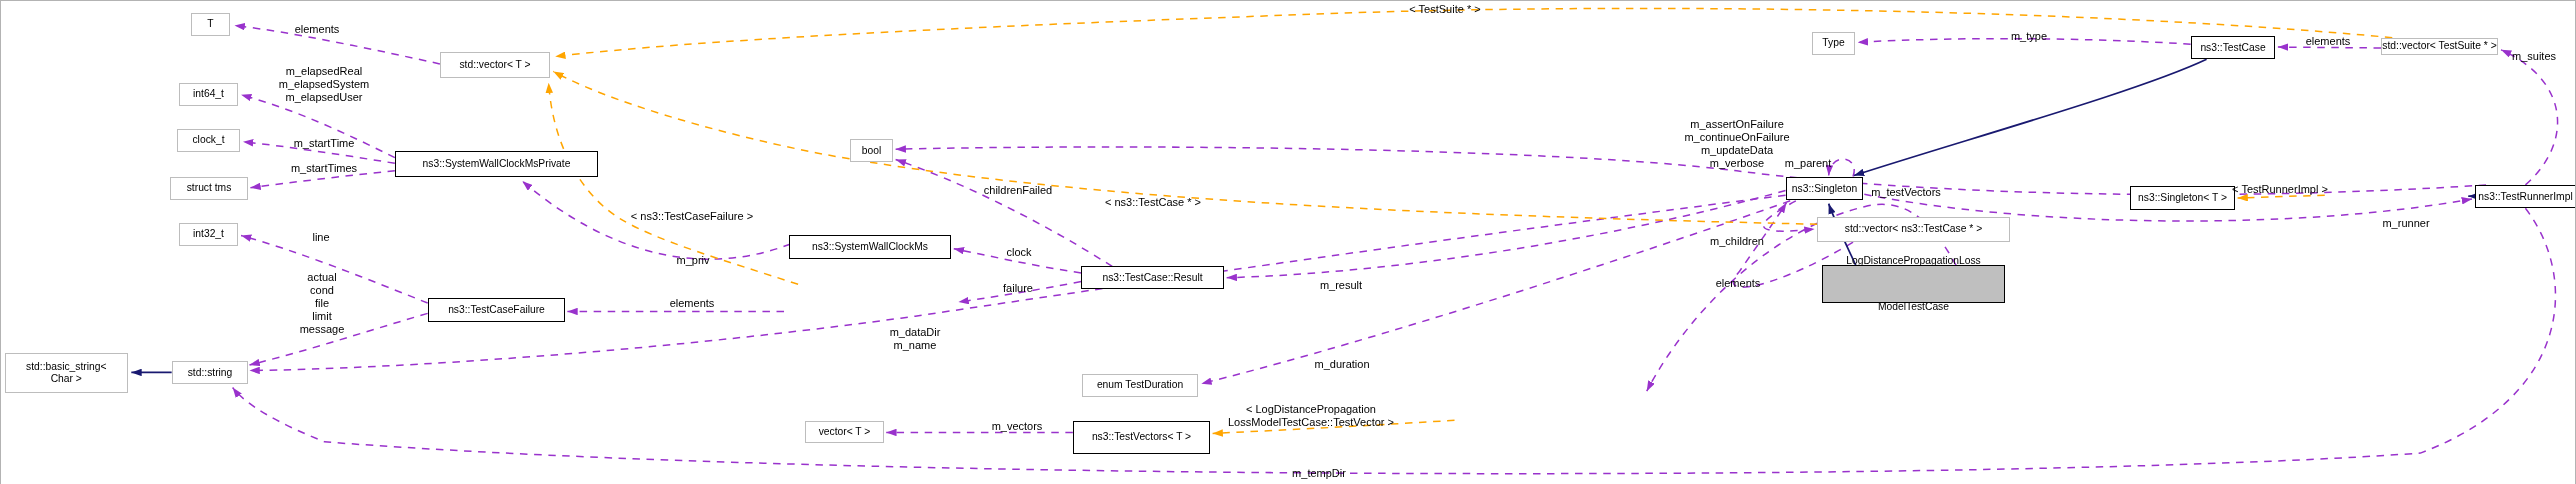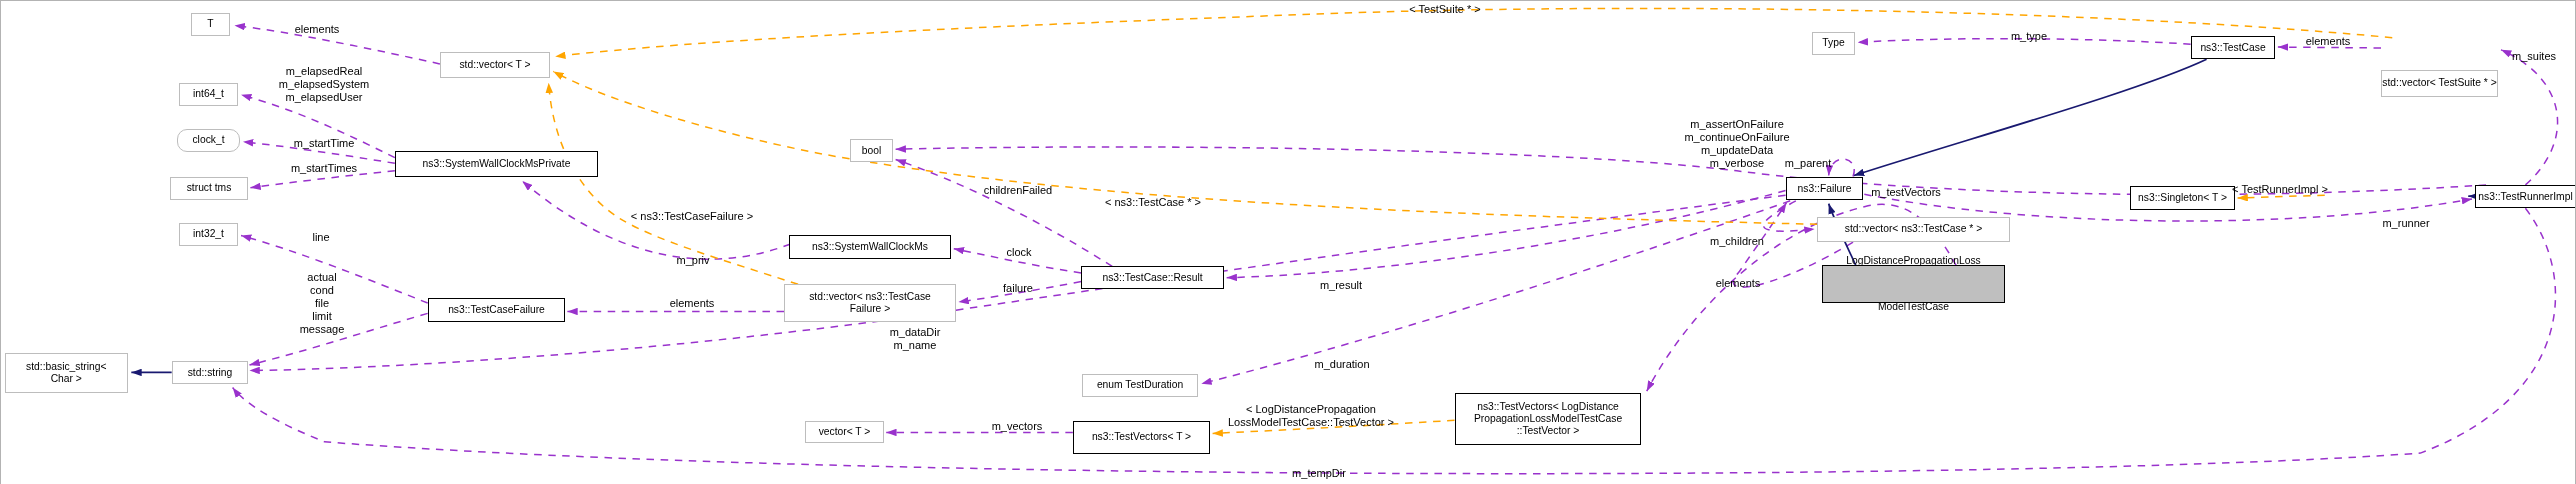--- a/index.html
+++ b/index.html
@@ -87,21 +87,21 @@
       <path d="M 2352 62 C 2280 96, 2100 146, 1976 186" class="inherit" stroke="#191970" marker-end="url(#arr-inherit)"></path>
       <path d="M 1978 282 C 1968 260, 1956 236, 1949 216" class="inherit" stroke="#191970" marker-end="url(#arr-inherit)"></path>
       <path d="M 2638 208 L 2631 208" class="inherit" stroke="#191970" marker-end="url(#arr-inherit)"></path>
     </svg>
     <div class="node plain" style="left: 190px; top: 12.2px; width: 39px; height: 22.5px;">
       <div>T</div>
     </div>
     <div class="node plain" style="left: 178px; top: 82px; width: 59px; height: 22.5px;">
       <div>int64_t</div>
     </div>
-    <div class="node plain" style="left: 176px; top: 128px; width: 63px; height: 22.5px; border-radius: 10px;">
+    <div class="node plain" style="left: 176px; top: 128px; width: 63px; height: 22.5px;">
       <div>clock_t</div>
     </div>
     <div class="node plain" style="left: 169px; top: 176px; width: 78px; height: 22.5px;">
       <div>struct tms</div>
     </div>
     <div class="node plain" style="left: 178px; top: 222px; width: 59px; height: 22.5px;">
       <div>int32_t</div>
     </div>
     <div class="node plain" style="left: 3.8px; top: 352px; width: 123px; height: 40px;">
       <div>std::basic_string&lt;</div>
@@ -115,64 +115,55 @@
     </div>
     <div class="node bold" style="left: 394px; top: 150px; width: 203px; height: 26px;">
       <div>ns3::SystemWallClockMsPrivate</div>
     </div>
     <div class="node bold" style="left: 427px; top: 297px; width: 137px; height: 24.4px;">
       <div>ns3::TestCaseFailure</div>
     </div>
     <div class="node bold" style="left: 788px; top: 234px; width: 162px; height: 24.4px;">
       <div>ns3::SystemWallClockMs</div>
     </div>
-    <div class="node plain" style="left: 783px; top: 283px; width: 172px; height: 38px;">
-      <div>std::vector&lt; ns3::TestCase</div>
-      <div>Failure &gt;</div>
-    </div>
     <div class="node plain" style="left: 849px; top: 138px; width: 43px; height: 23.4px;">
       <div>bool</div>
     </div>
     <div class="node bold" style="left: 1080px; top: 265px; width: 143px; height: 23.4px;">
       <div>ns3::TestCase::Result</div>
     </div>
     <div class="node plain" style="left: 1081px; top: 373px; width: 116px; height: 22.5px;">
       <div>enum TestDuration</div>
     </div>
     <div class="node plain" style="left: 804px; top: 420px; width: 79px; height: 21.6px;">
       <div>vector&lt; T &gt;</div>
     </div>
     <div class="node bold" style="left: 1072px; top: 420px; width: 137px; height: 33px;">
       <div>ns3::TestVectors&lt; T &gt;</div>
     </div>
-    <div class="node bold" style="left: 1454px; top: 392px; width: 186px; height: 52px;">
-      <div>ns3::TestVectors&lt; LogDistance</div>
-      <div>PropagationLossModelTestCase</div>
-      <div>::TestVector &gt;</div>
-    </div>
     <div class="node bold" style="left: 1785px; top: 176px; width: 77px; height: 23.4px;">
-      <div>ns3::Failure</div>
+      <div>ns3::Singleton</div>
     </div>
     <div class="node plain" style="left: 1811px; top: 31px; width: 43px; height: 22.5px;">
       <div>Type</div>
     </div>
     <div class="node bold" style="left: 2190px; top: 35px; width: 84px; height: 23.4px;">
       <div>ns3::TestCase</div>
     </div>
     <div class="node plain" style="left: 1816px; top: 216px; width: 193px; height: 25px;">
       <div>std::vector&lt; ns3::TestCase * &gt;</div>
     </div>
     <div class="node highlight" style="left: 1821px; top: 264px; width: 183px; height: 38px;">
       <div>LogDistancePropagationLoss</div>
       <div>ModelTestCase</div>
     </div>
     <div class="node bold" style="left: 2129px; top: 185px; width: 105px; height: 24.4px;">
       <div>ns3::Singleton&lt; T &gt;</div>
     </div>
-    <div class="node plain" style="left: 2380px; top: 37px; width: 117px; height: 27px; margin-top: 32px;">
+    <div class="node plain" style="left: 2380px; top: 37px; width: 117px; height: 17px;">
       <div>std::vector&lt; TestSuite * &gt;</div>
     </div>
     <div class="node bold" style="left: 2474px; top: 184px; width: 101px; height: 23.4px;">
       <div>ns3::TestRunnerImpl</div>
     </div>
     <div class="elabel" style="left: 316px; top: 28px;">
       <div>elements</div>
     </div>
     <div class="elabel" style="left: 323px; top: 83px;">
       <div>m_elapsedReal</div>

